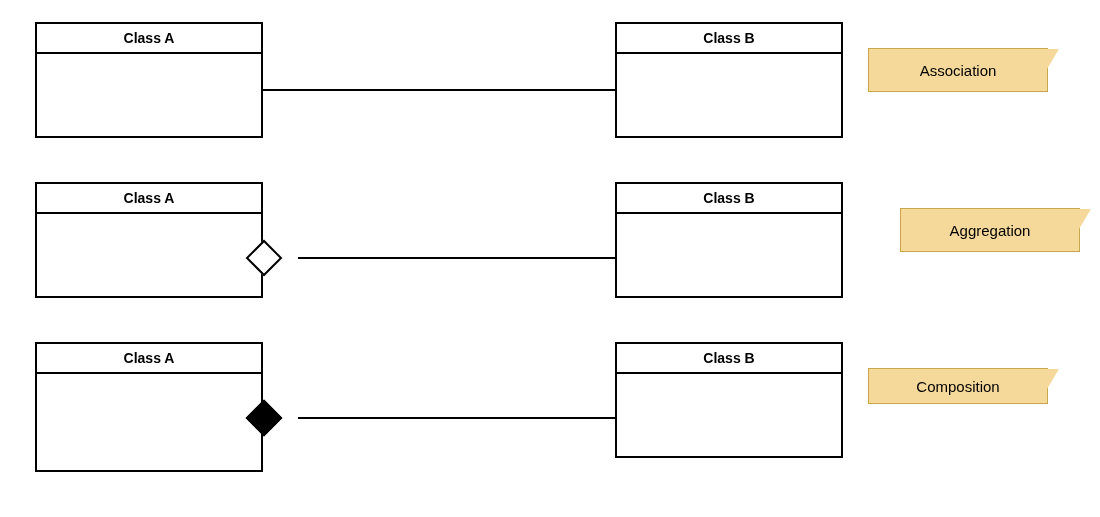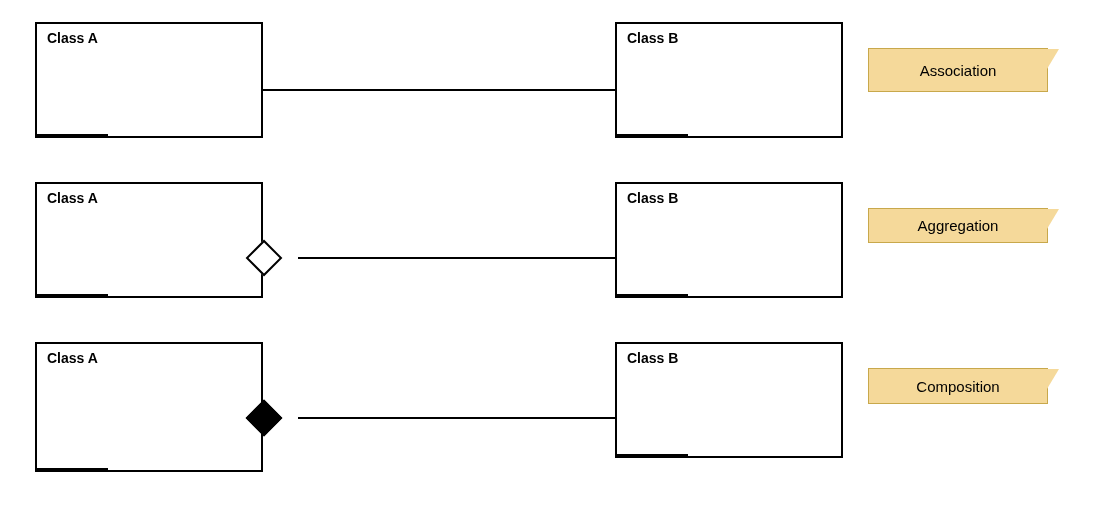--- a/index.html
+++ b/index.html
@@ -19,21 +19,21 @@
       width: 1100px;
       height: 517px;
     }
 
     
     .class-box {
       position: absolute;
       border: 2px solid #000;
       background: #fff;
       display: flex;
-      flex-direction: row;
+      flex-direction: column;
     }
 
     .class-header {
       border-bottom: 2px solid #000;
       padding: 6px 10px;
       font-weight: bold;
       font-size: 14px;
       text-align: center;
       background: #fff;
     }
@@ -128,21 +128,21 @@
     <div class="class-body"></div>
   </div>
 
   <div class="diamond-hollow" style="left: 251px; top: 245px;"></div>
 
   <div class="class-box" style="left:615px; top:182px; width:228px; height:116px;">
     <div class="class-header">Class B</div>
     <div class="class-body"></div>
   </div>
 
-  <div class="label-tag" style="left:868px; top:208px; width:180px; height:35px;">
+  <div class="label-tag" style="left:900px; top:208px; width:180px; height:44px;">
     Aggregation
   </div>
 
   <div class="class-box" style="left:35px; top:342px; width:228px; height:130px;">
     <div class="class-header">Class A</div>
     <div class="class-body"></div>
   </div>
 
   <div class="diamond-filled" style="left: 251px; top: 405px;"></div>
 

